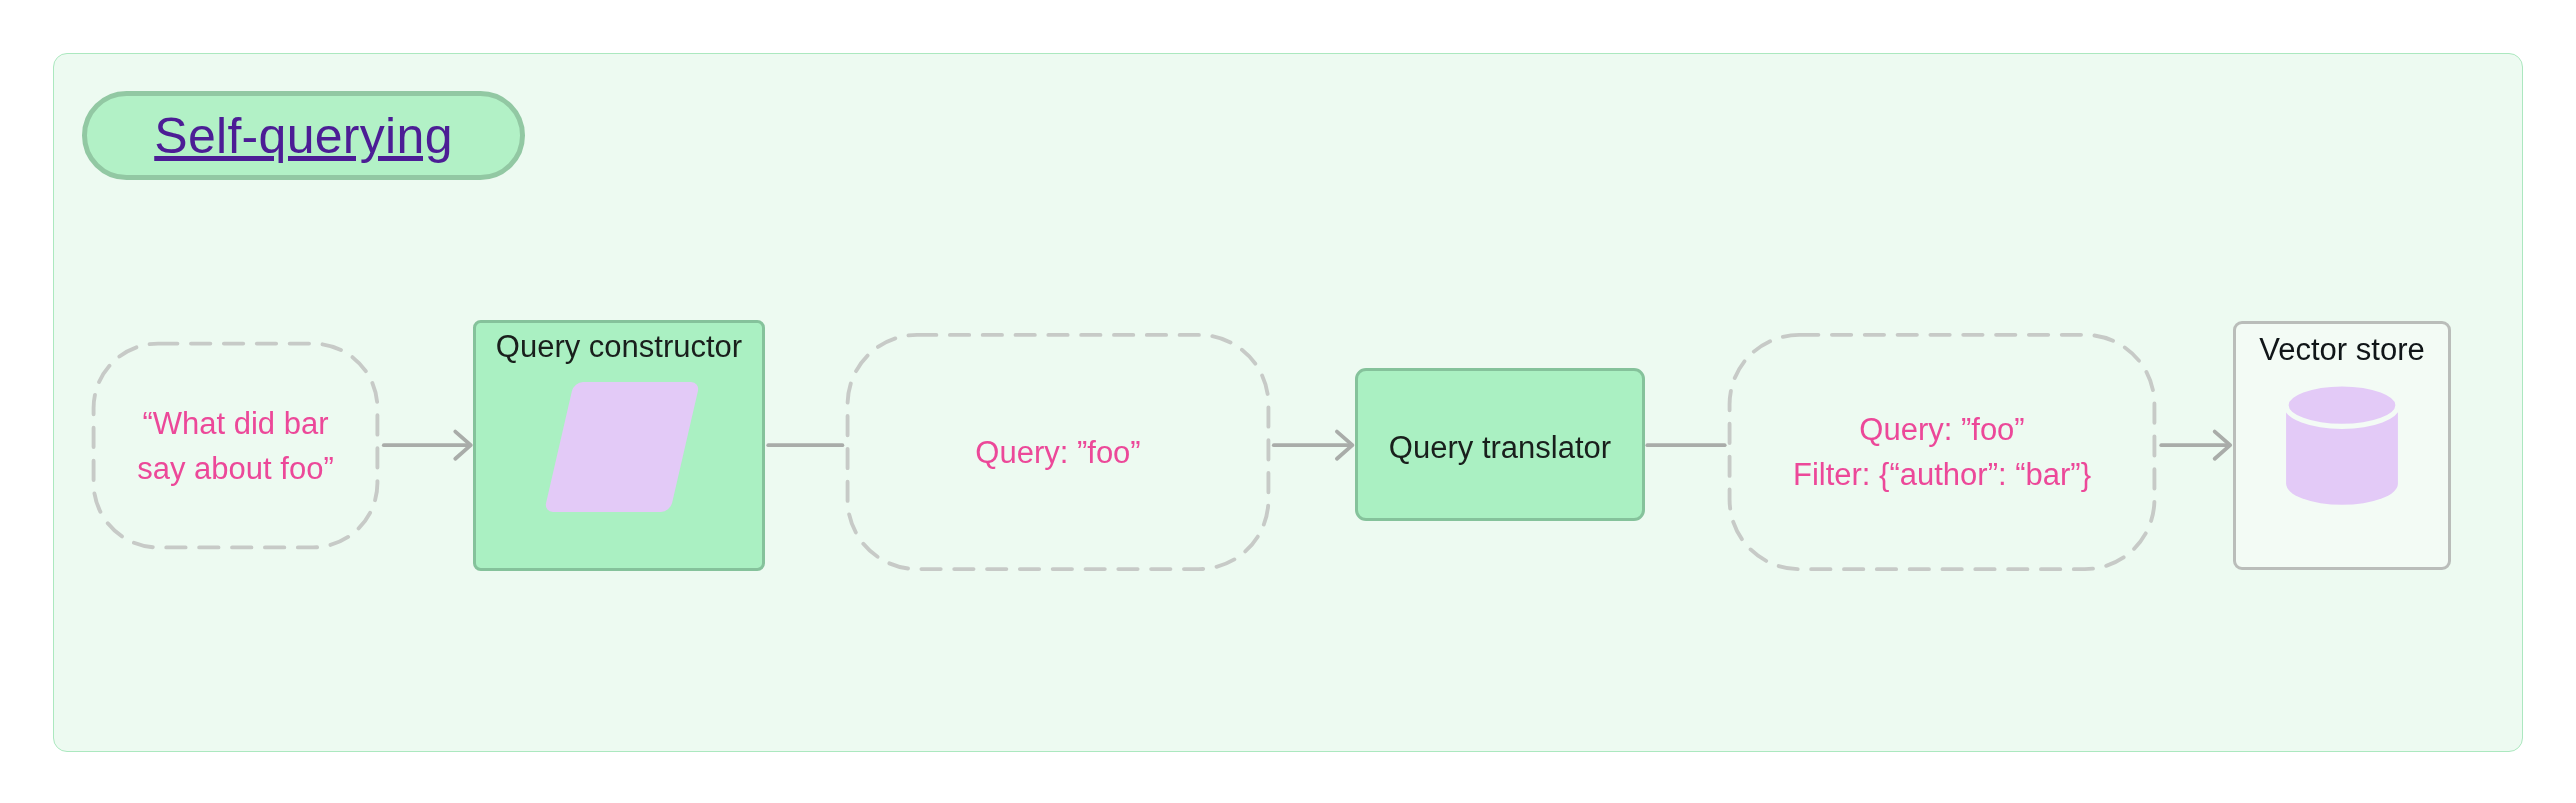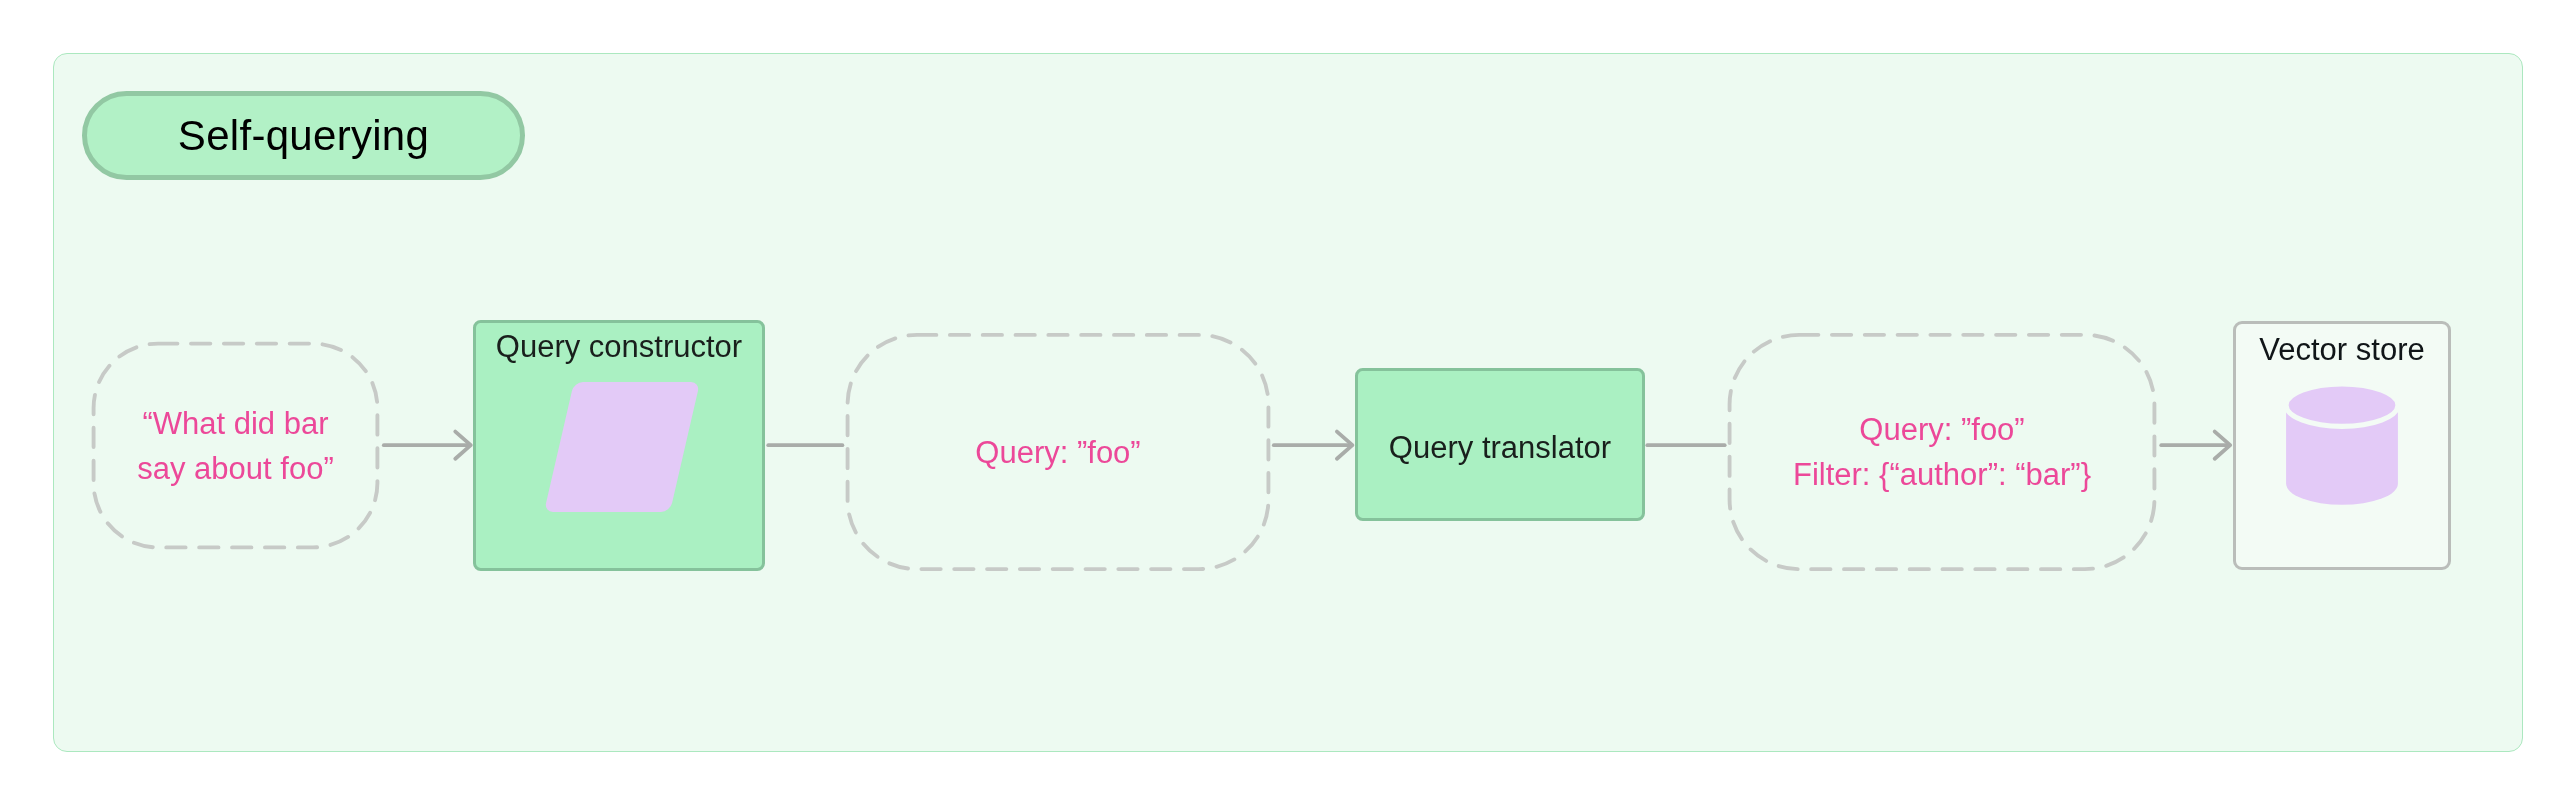--- a/index.html
+++ b/index.html
@@ -29,23 +29,24 @@
     width: 443px; height: 89px;
     background: #b2f1c6;
     border: 5.2px solid #92c8a3;
     border-radius: 52px;
     box-sizing: border-box;
     display: flex;
     align-items: center;
     justify-content: center;
   }
   .badge span {
-    font-size: 42px;
-    color: #000000;
+    font-size: 50px;
+    color: #4c1d95;
     letter-spacing: 0.3px;
+    text-decoration: underline;
   }
 
   
   .node { position: absolute; box-sizing: border-box; }
 
   .dashed-node {
     display: flex;
     flex-direction: column;
     align-items: center;
     justify-content: center;
@@ -86,20 +87,21 @@
     background: #e3caf7;
     border-radius: 9px;
     transform: skewX(-13deg);
   }
 
   
   .qt-node {
     display: flex;
     align-items: center;
     justify-content: center;
+    border-radius: 11px;
   }
   .qt-node .node-title {
     font-size: 31px;
     color: #191f1c;
   }
 
   
   .vs-node {
     background: #f3fbf5;
     border: 3.9px solid #babdba;

